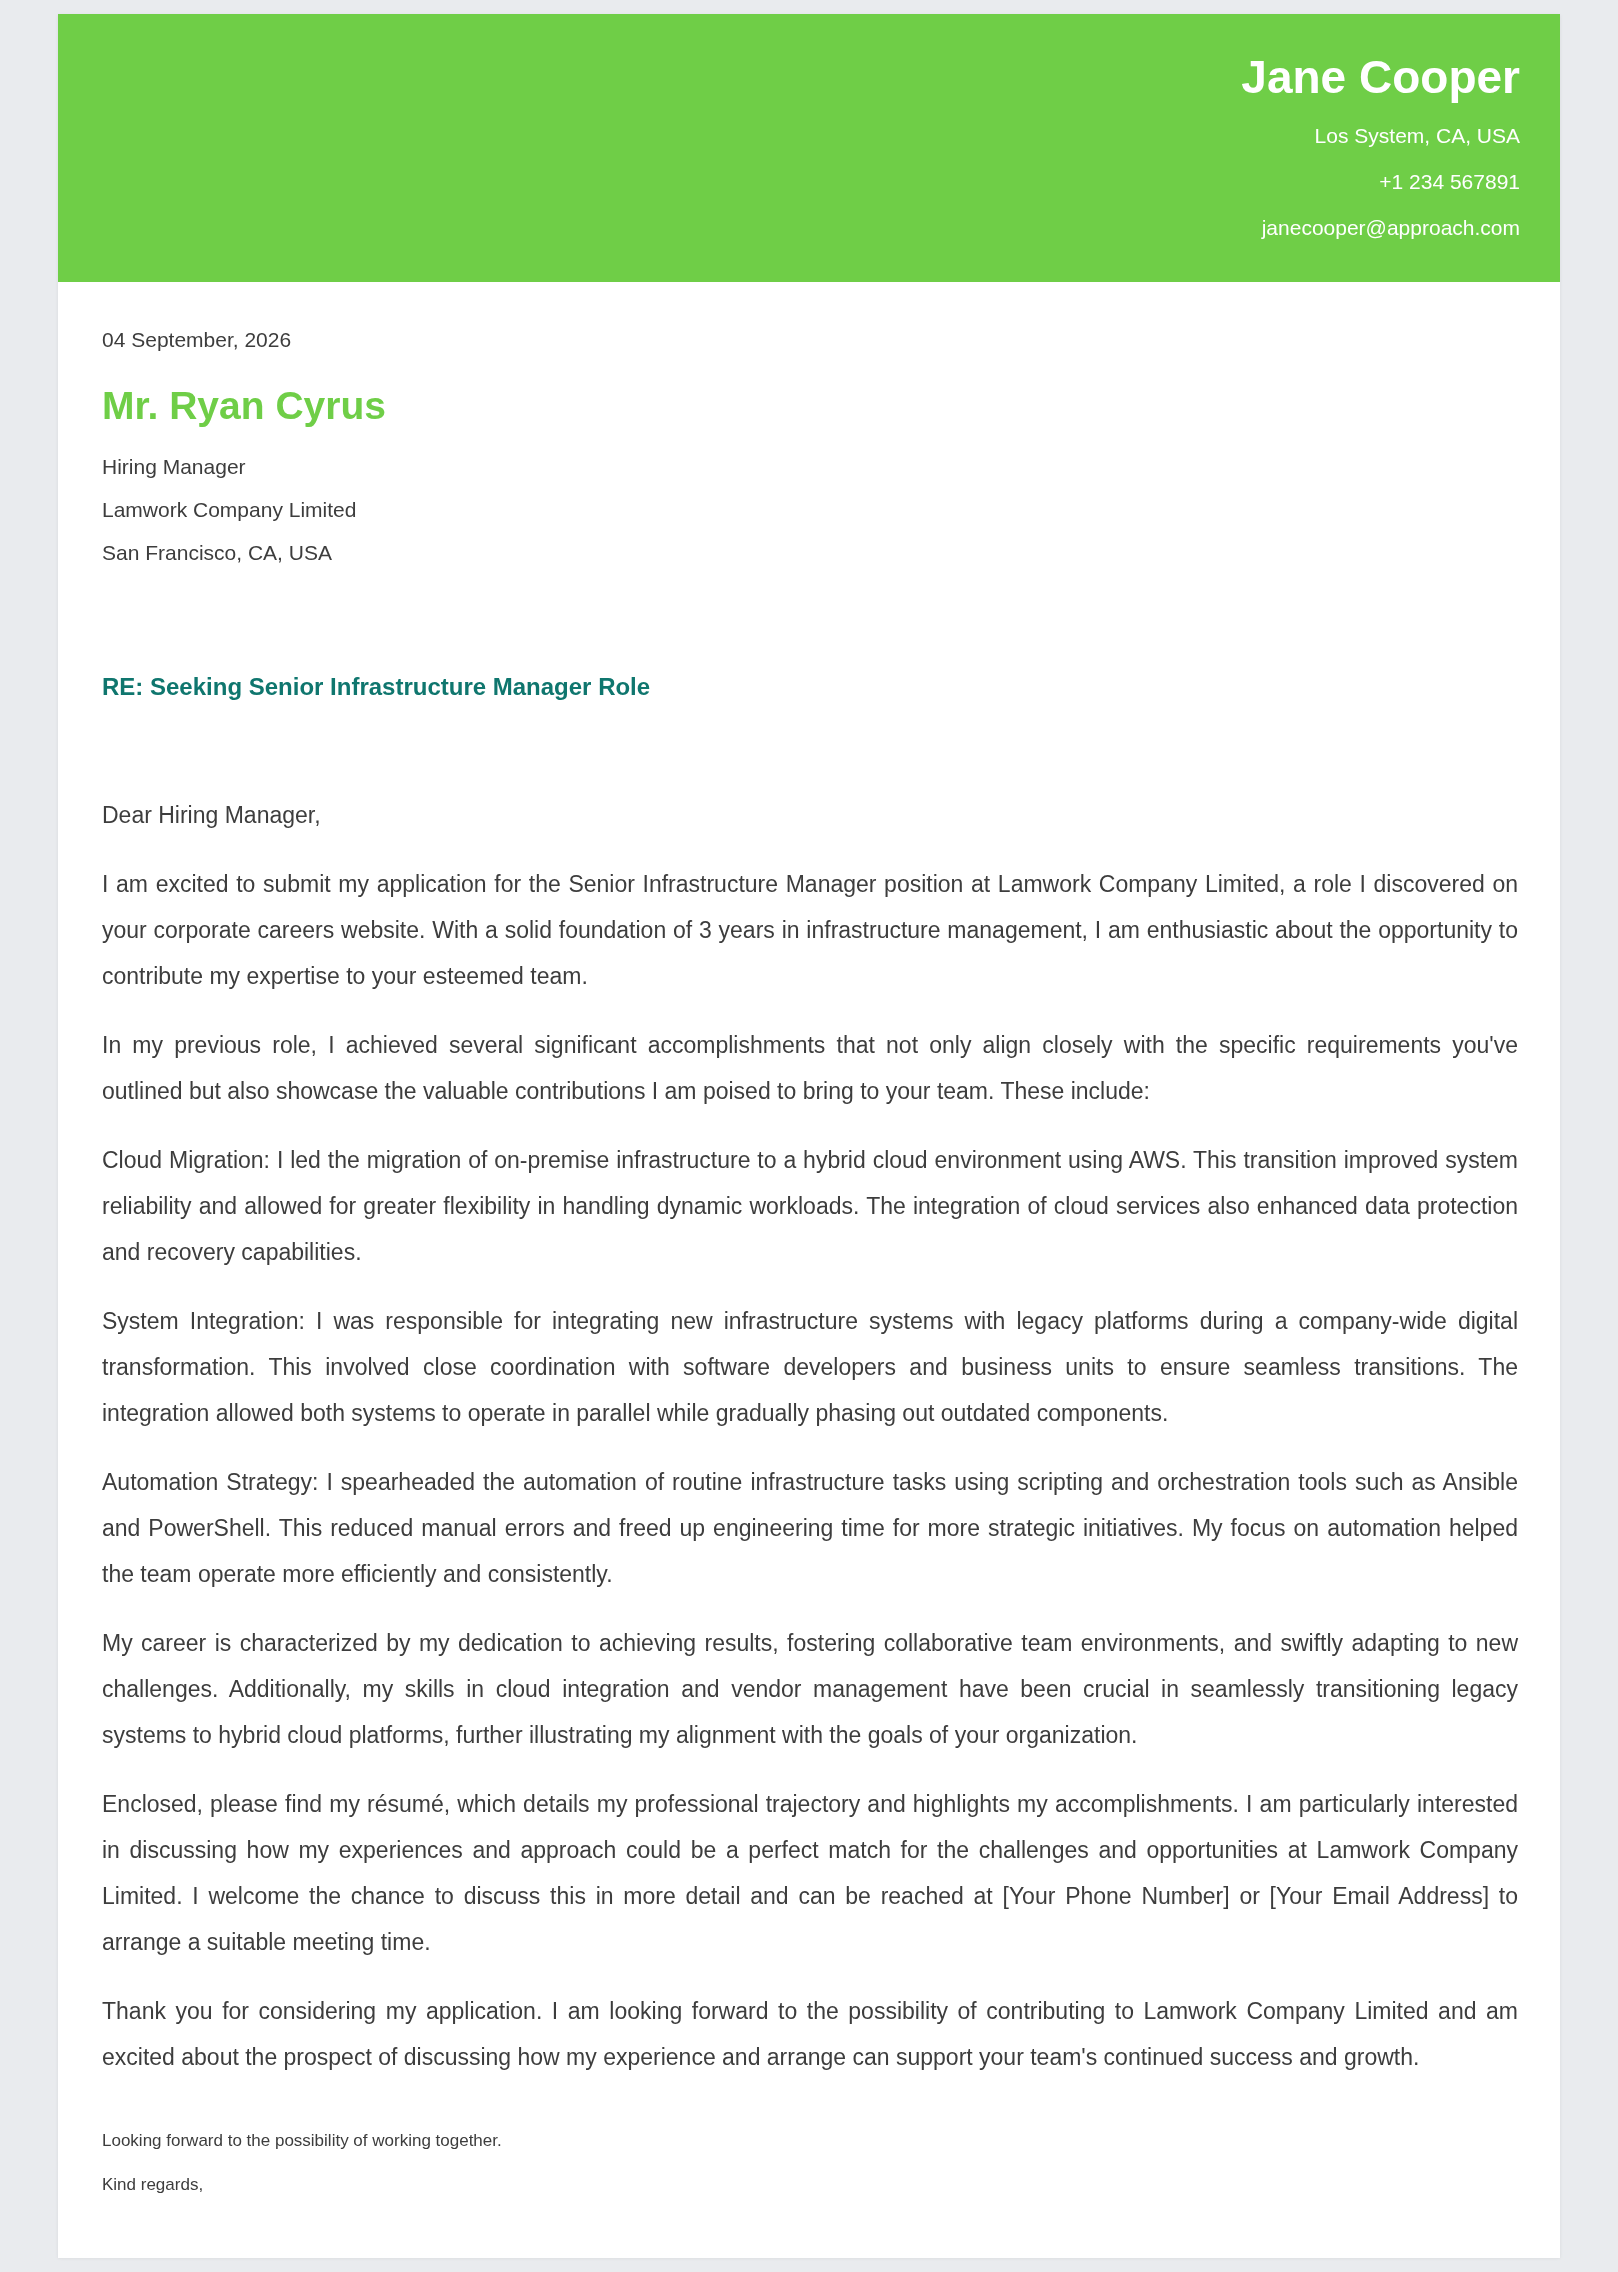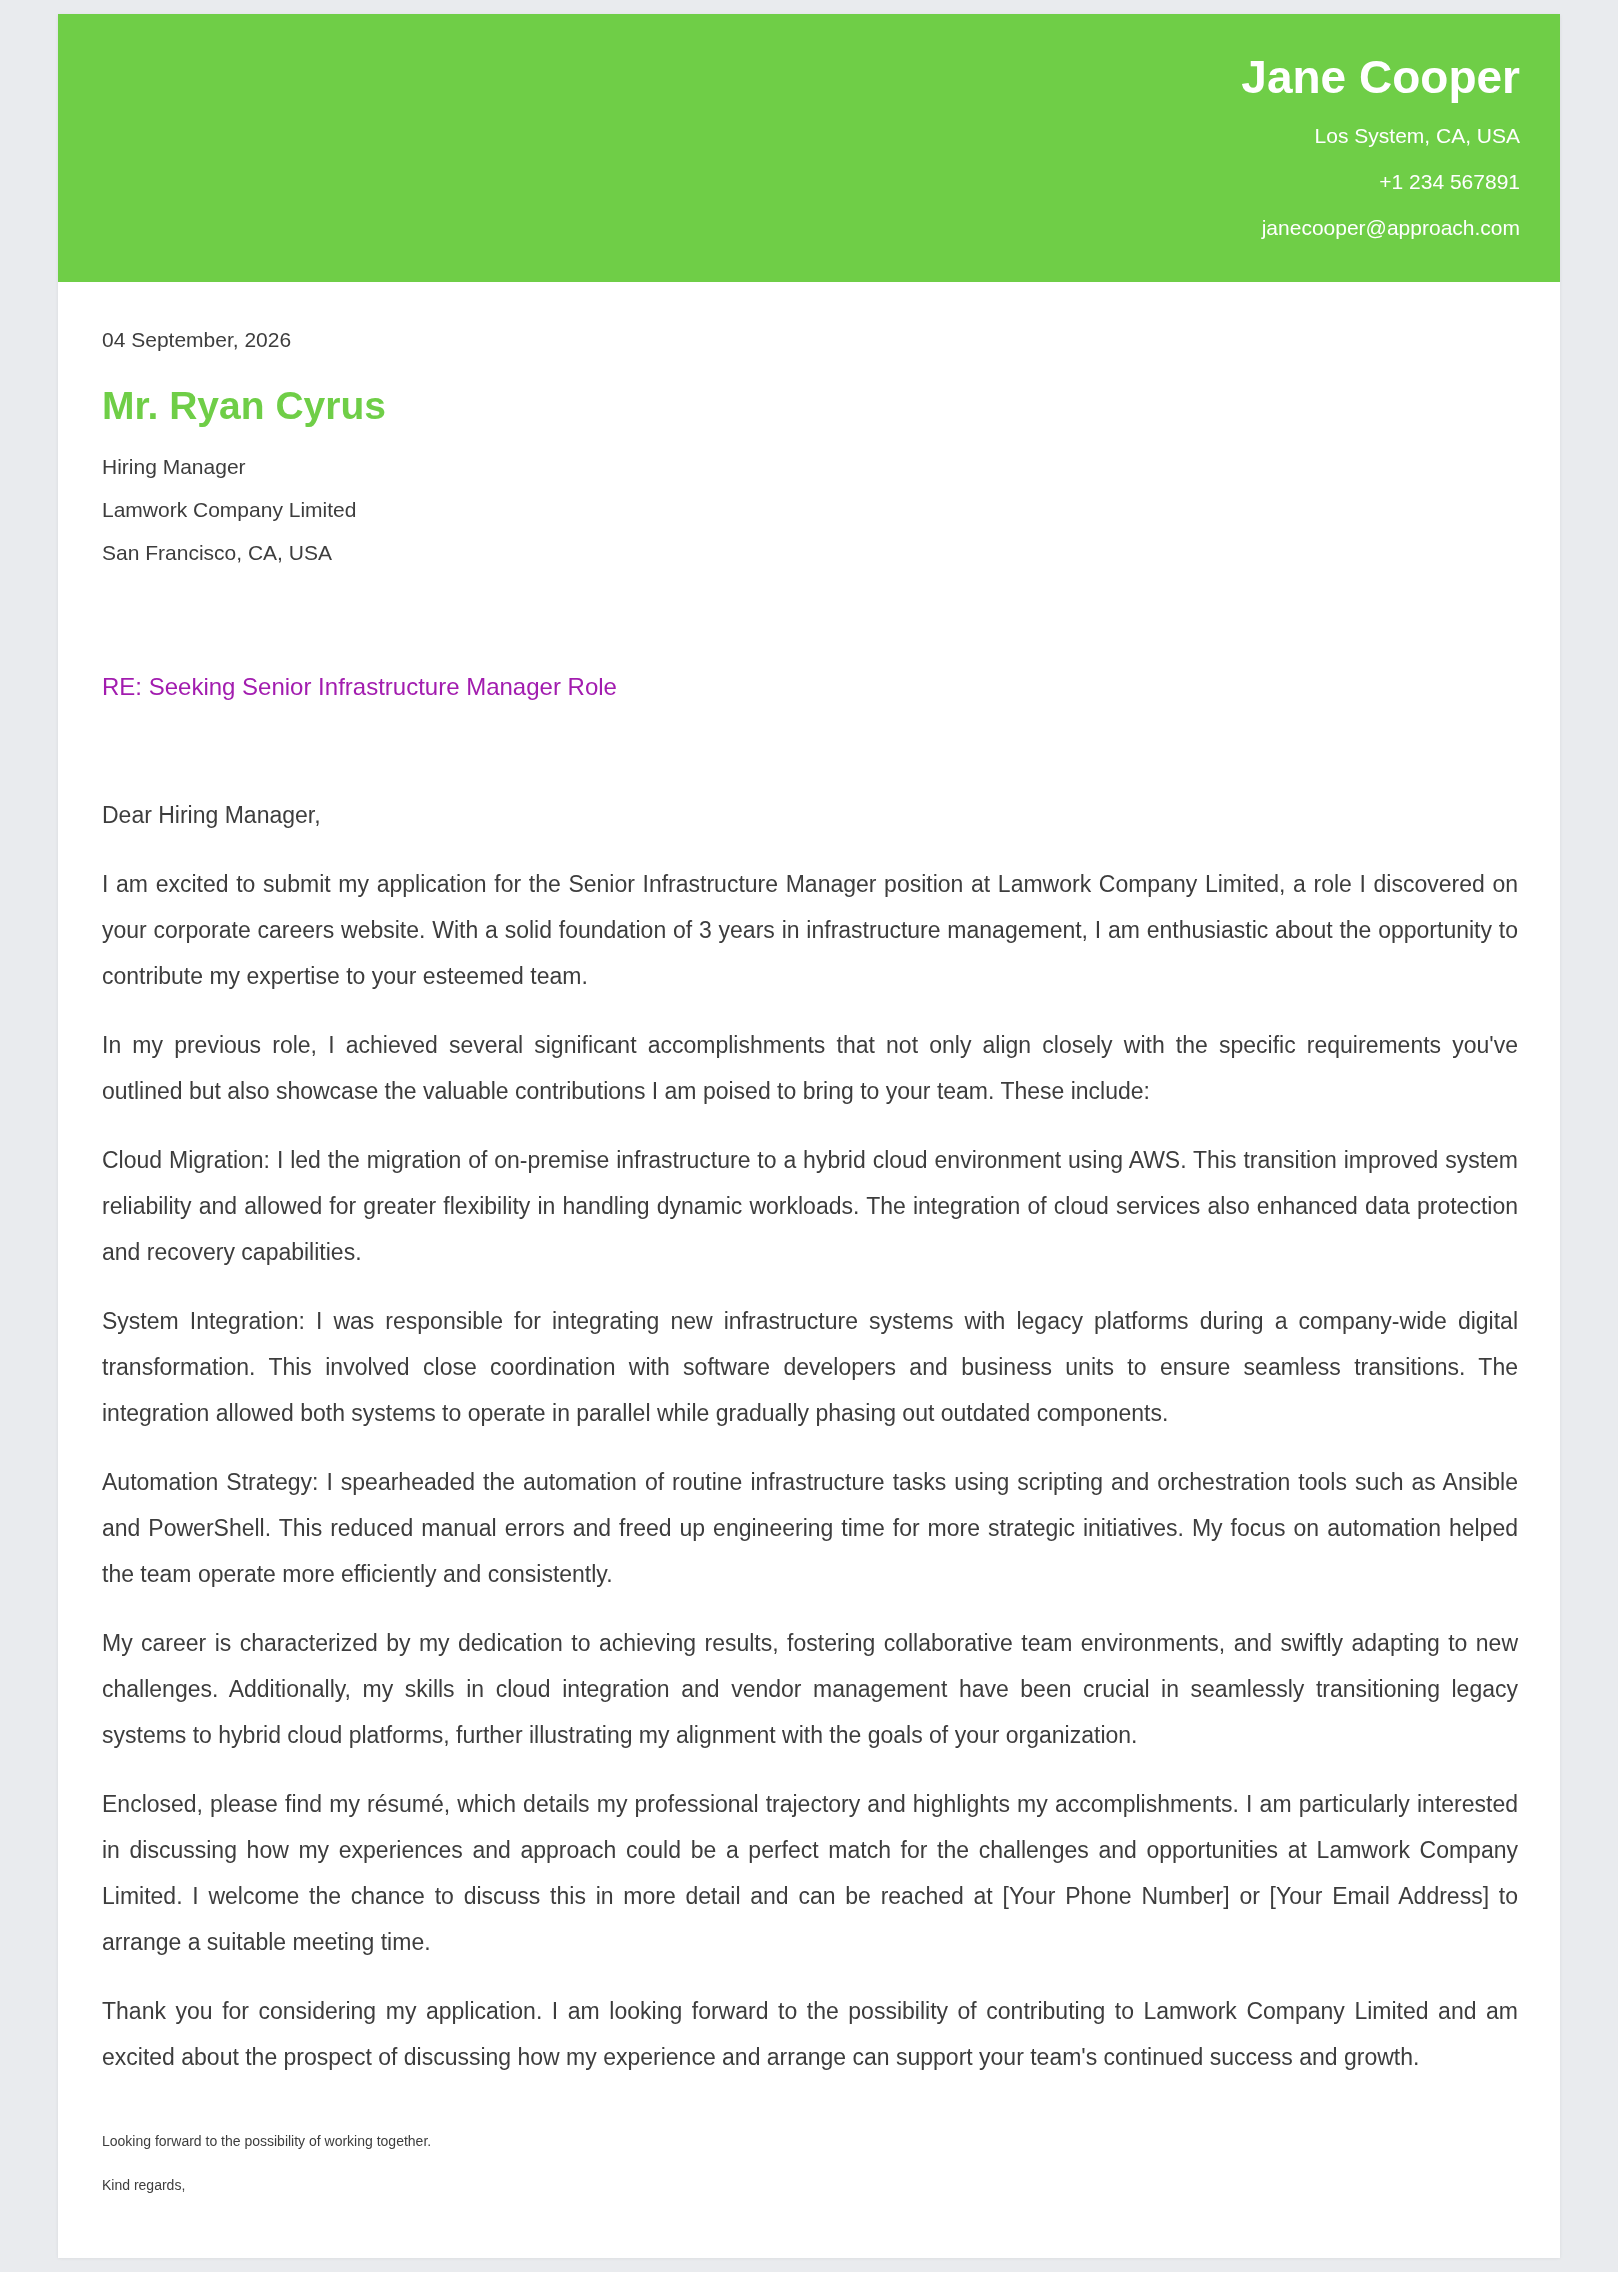--- a/index.html
+++ b/index.html
@@ -61,39 +61,39 @@
     font-weight: bold;
     line-height: 42px;
     margin: 0 0 17.6px 0;
   }
   .recipient-line {
     font-size: 21px;
     line-height: 43px;
   }
   .subject-line {
     font-size: 24px;
-    font-weight: normal;
-    color: #a21caf;
+    font-weight: bold;
+    color: #0f766e;
     margin: 99px 0 0 0;
   }
   .body-text p {
     font-size: 23px;
     line-height: 46px;
     text-align: justify;
     margin: 0 0 23px 0;
   }
   .salutation {
     margin-top: 91px !important;
     text-align: left !important;
   }
   .closing {
     margin-top: 39px;
   }
   .closing-line {
-    font-size: 14px;
+    font-size: 17px;
     line-height: 44px;
   }
 </style>
 </head>
 <body>
 
 <div class="sheet">
 
   <div class="letter-header">
     <div class="sender-name">Jane Cooper</div>

